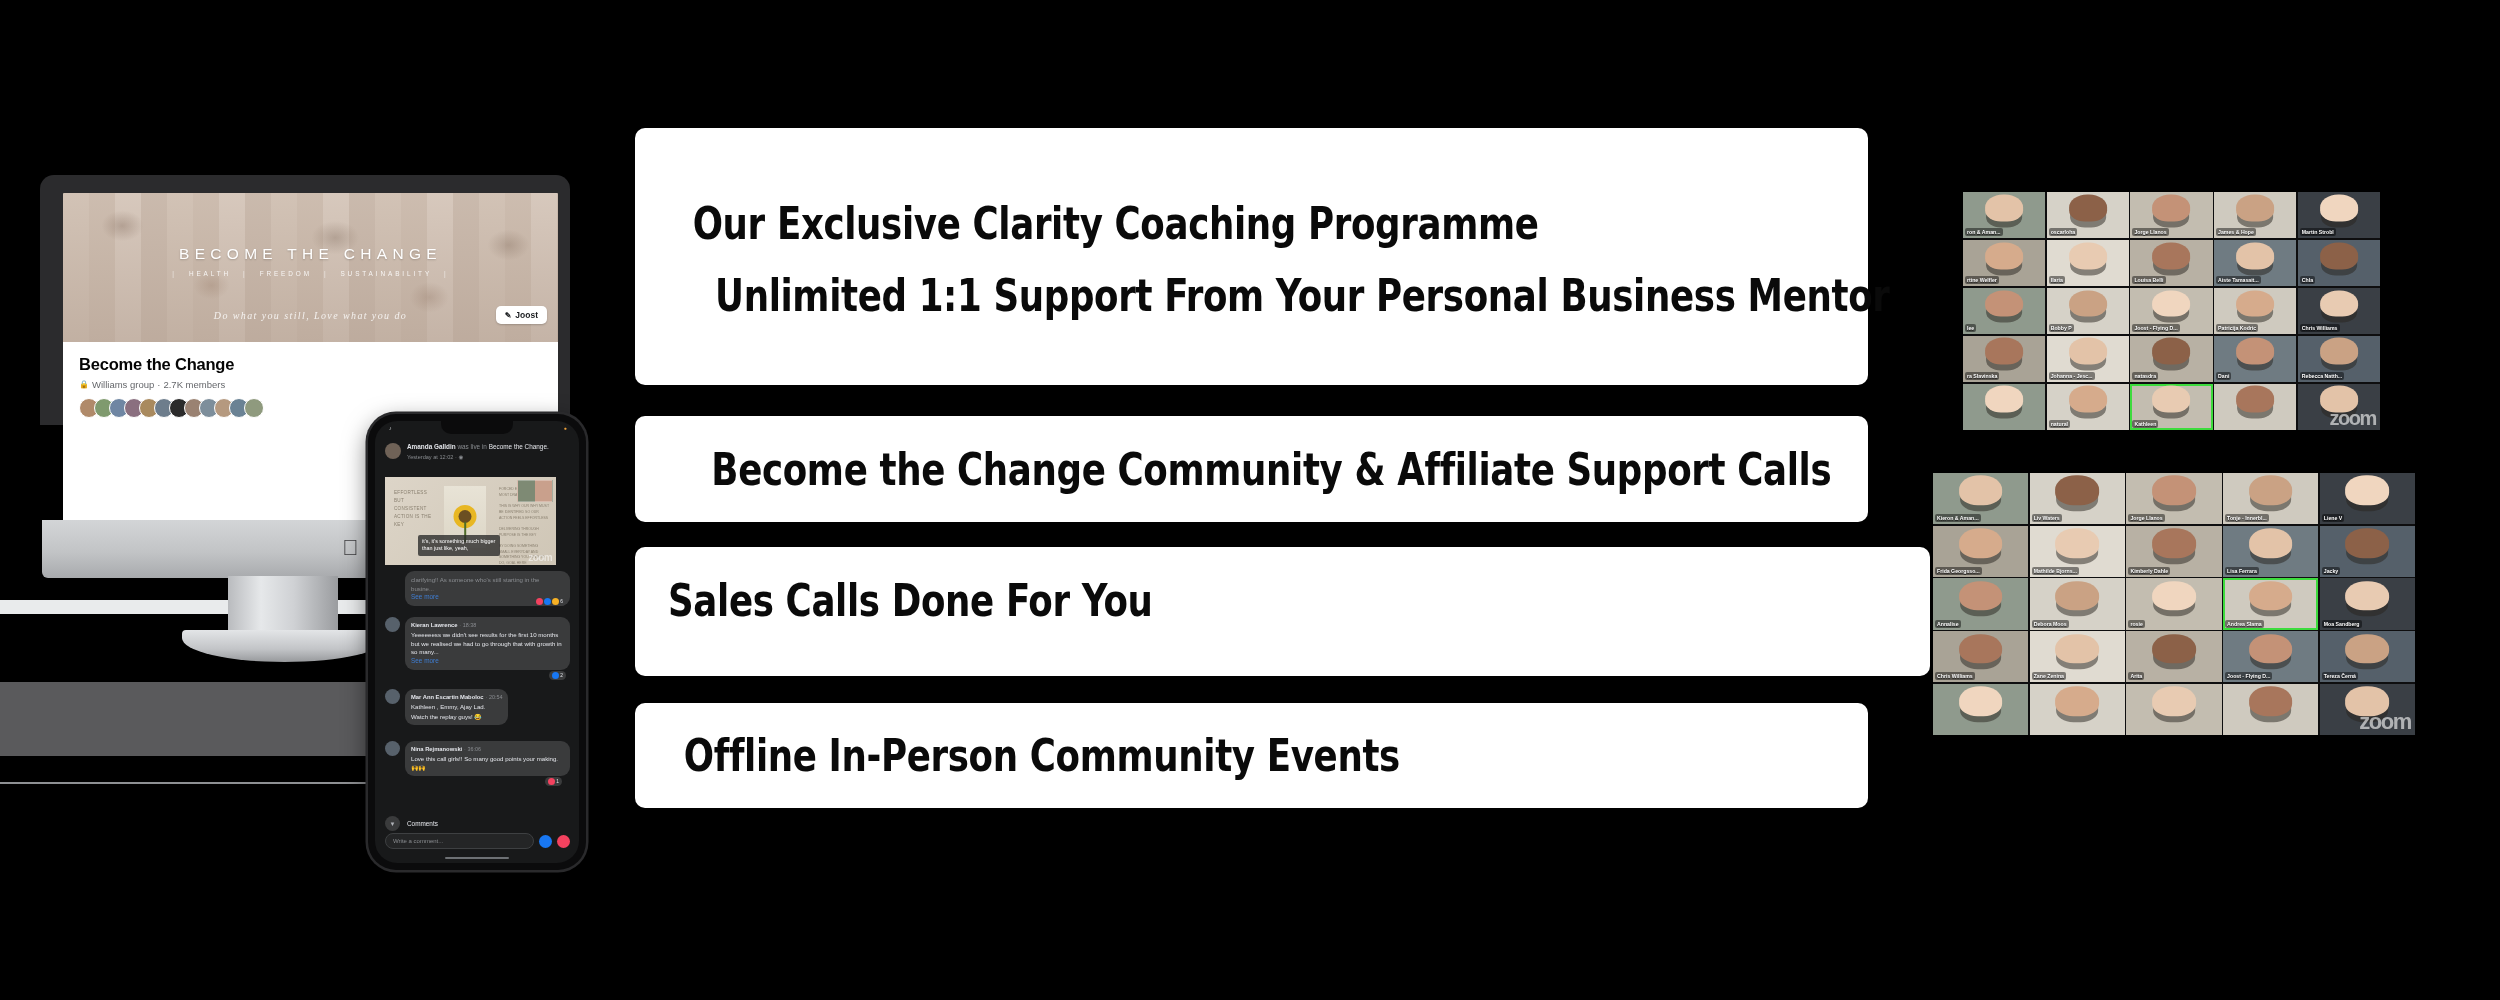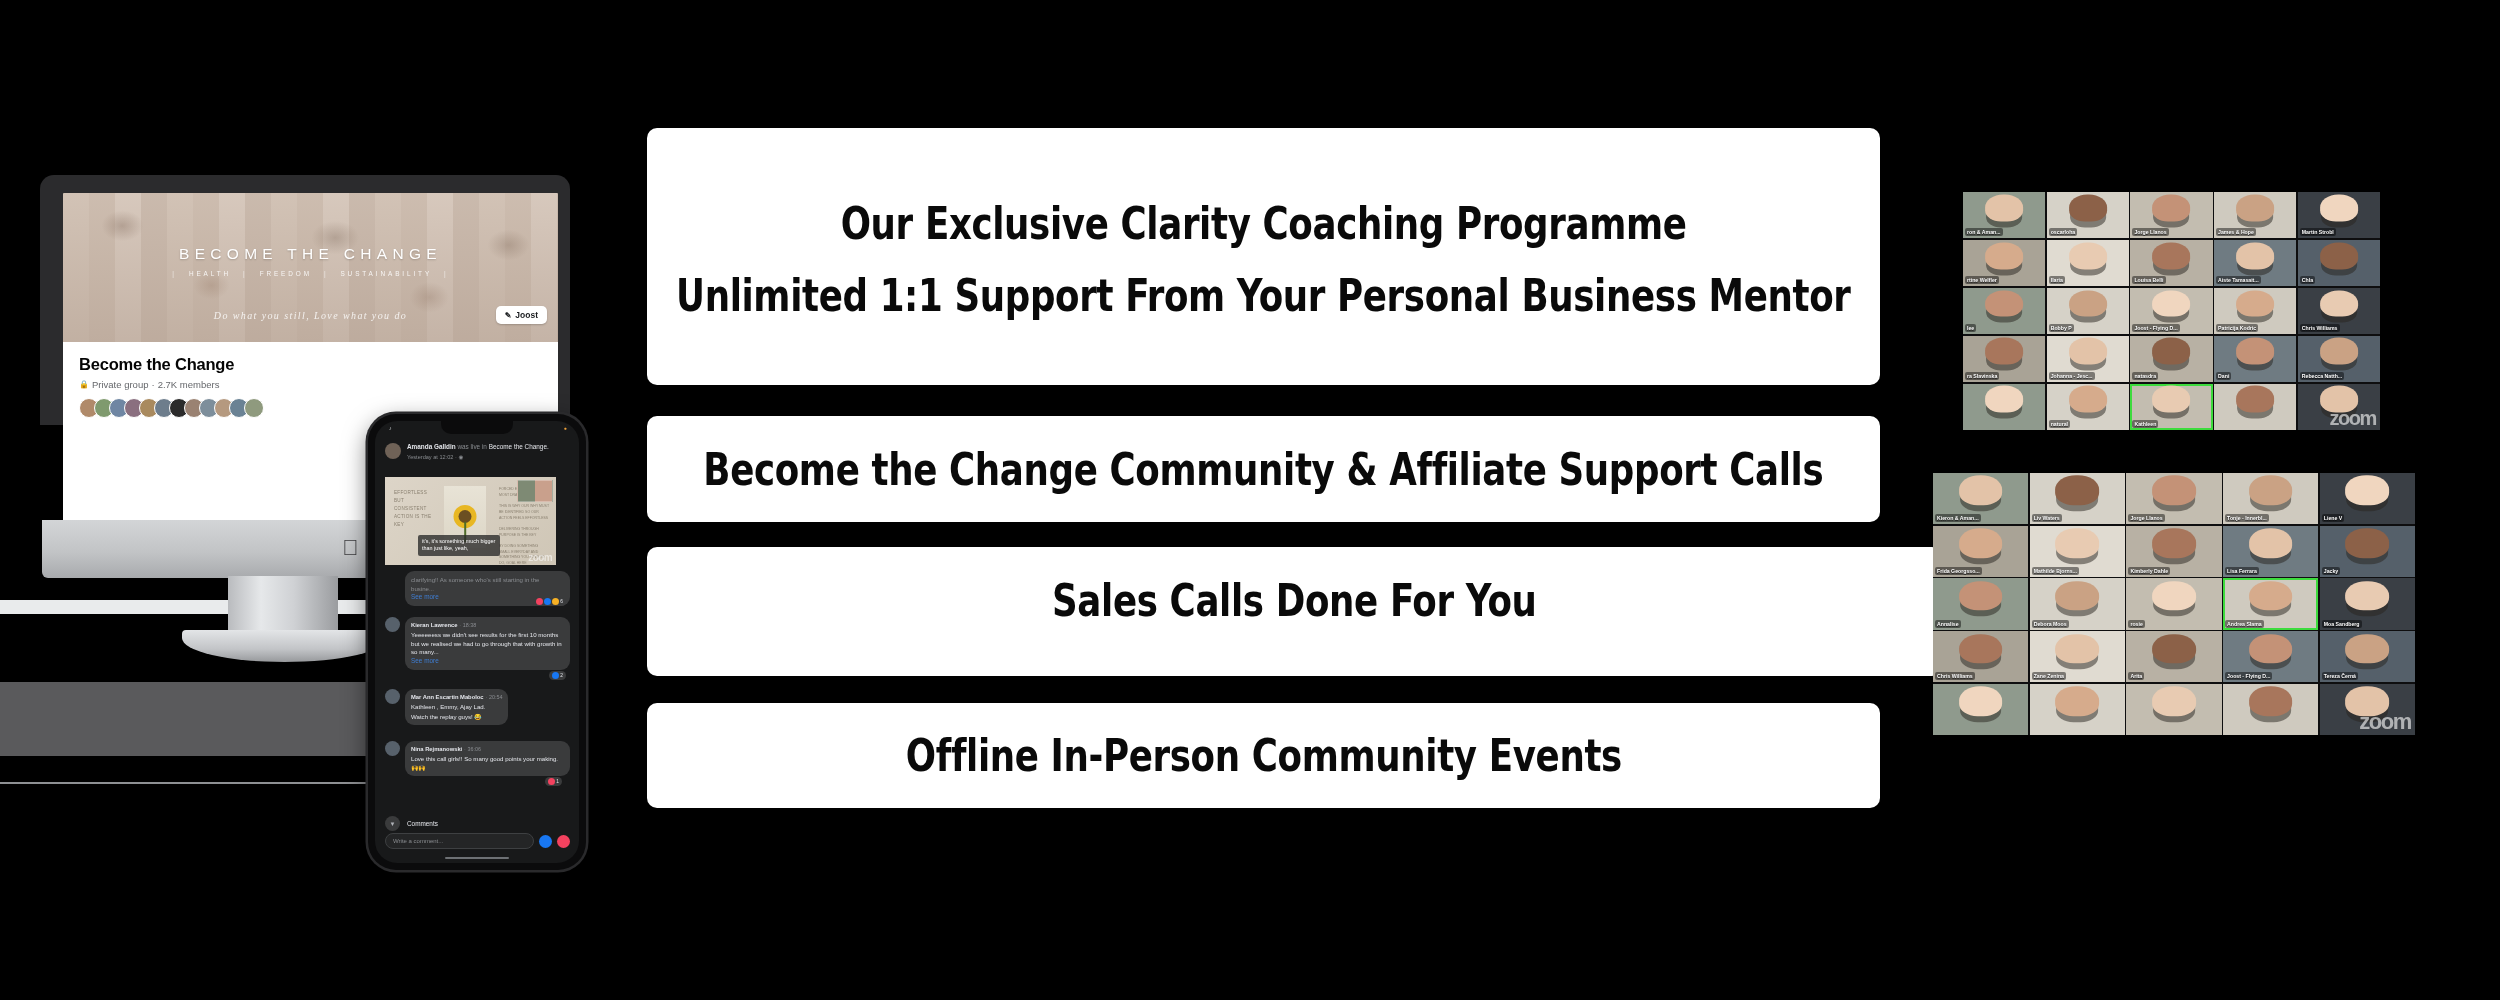--- a/index.html
+++ b/index.html
@@ -176,21 +176,21 @@
   .cmt-toggle { position:absolute; left:10px; bottom:32px; display:flex; align-items:center; gap:7px; }
   .cmt-toggle .circ { width:15px; height:15px; border-radius:50%; background:#3a3b3c; color:#b0b3b8; font-size:6px; display:flex; align-items:center; justify-content:center; }
   .composer { position:absolute; left:10px; right:9px; bottom:14px; display:flex; align-items:center; gap:5px; }
   .comp-in { flex:1; background:#242526; border:.6px solid #3e4042; border-radius:11px; padding:4px 7px; color:#8a8d91; font-size:6px; }
   .rnd { width:13px; height:13px; border-radius:50%; flex:none; }
   .home-bar { position:absolute; left:50%; transform:translateX(-50%); bottom:4px; width:64px; height:2.5px; border-radius:2px; background:#6d7074; }
 
   
   .panel {
     position:absolute; background:#fff; border-radius:10px;
-    display:flex; align-items:center; justify-content:center;margin-left:12px;
+    display:flex; align-items:center; 
   }
   .panel h2 {
     font-family:"Liberation Sans Narrow","DejaVu Sans Condensed","Liberation Sans", sans-serif;
     font-weight:700; color:#0a0a0a; white-space:nowrap;
     transform:scaleX(.88); transform-origin:center;
     letter-spacing:-.4px;
   }
   #panel-1 { left:635px; top:128px; width:1233px; height:257px; }
   #panel-1 h2 { font-size:45px; margin-top:-67px; }
   #panel-2 { left:635px; top:128px; width:1233px; height:257px; background:transparent; pointer-events:none; }
@@ -247,21 +247,21 @@
       <div class="edit-btn">
         <span class="pencil">✎</span>
         <span>Joost</span>
       </div>
     </div>
 
     <div class="fb-body">
       <div class="grp-name">Become the Change</div>
       <div class="grp-meta">
         <span class="lock-ico">🔒</span>
-        <span>Private group</span>
+        <span>Williams group</span>
         <span>·</span>
         <span>2.7K members</span>
       </div>
       <div class="avatars" id="member-avatars">
           <i style="background: rgb(176, 138, 106);"></i>
           <i style="background: rgb(127, 154, 110);"></i>
           <i style="background: rgb(111, 134, 163);"></i>
           <i style="background: rgb(138, 111, 127);"></i>
           <i style="background: rgb(169, 138, 94);"></i>
           <i style="background: rgb(109, 125, 140);"></i>

